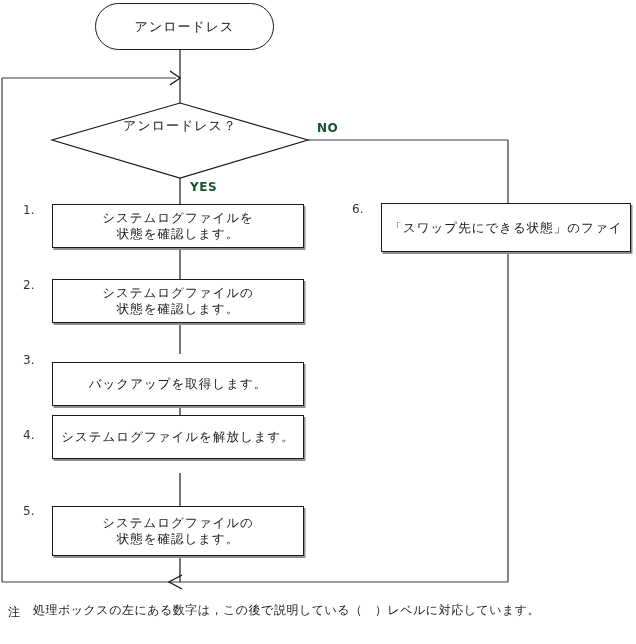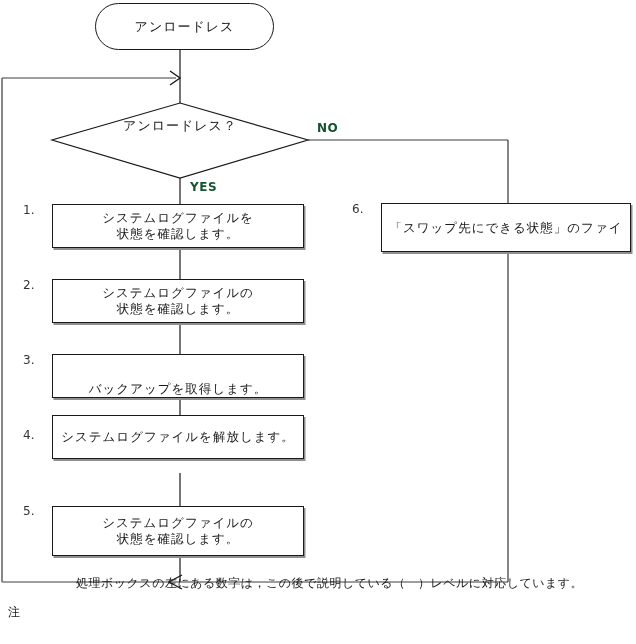--- a/index.html
+++ b/index.html
@@ -78,30 +78,30 @@
   <div class="step-num" style="left:352px;top:202px;">6.</div>
 
   <div class="pbox box-l jp" style="top:204px;">
     <div>システムログファイルを</div>
     <div>状態を確認します。</div>
   </div>
   <div class="pbox box-l jp" style="top:279px;">
     <div>システムログファイルの</div>
     <div>状態を確認します。</div>
   </div>
-  <div class="pbox box-l jp" style="top:354px;justify-content:flex-end;">
+  <div class="pbox box-l jp" style="top:362px;">
     <div>バックアップを取得します。</div>
   </div>
   <div class="pbox box-l jp" style="top:415px;">
     <div>システムログファイルを解放します。</div>
   </div>
   <div class="pbox box-l jp" style="top:506px;height:50px;">
     <div>システムログファイルの</div>
     <div>状態を確認します。</div>
   </div>
   <div class="pbox jp" style="left:381px;top:203px;width:250px;height:49px;">
     <div>「スワップ先にできる状態」のファイ</div>
   </div>
 
   <div class="note" style="left:8px;top:603px;">注</div>
-  <div class="note" style="left:33px;top:574px;margin-left:43px;">処理ボックスの左にある数字は，この後で説明している（　）レベルに対応しています。</div>
+  <div class="note" style="left:33px;top:601px;">処理ボックスの左にある数字は，この後で説明している（　）レベルに対応しています。</div>
 
 </div>
 
 </body></html>

